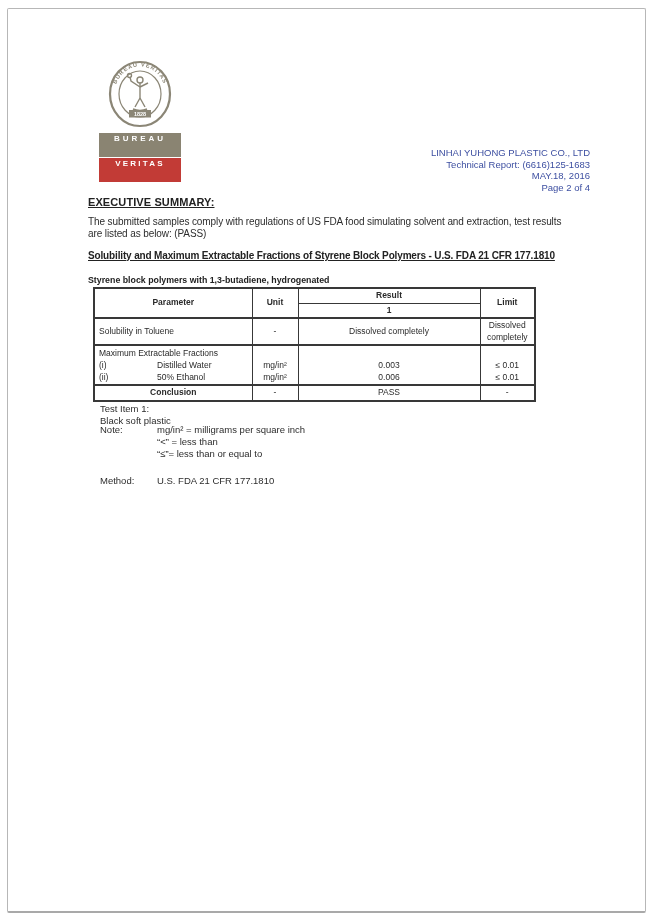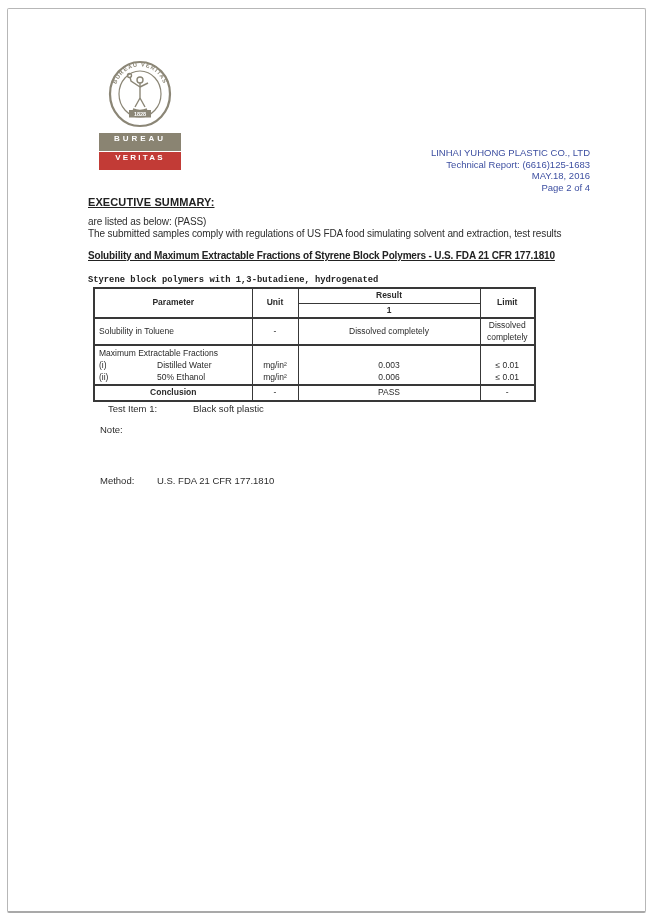--- a/index.html
+++ b/index.html
@@ -3,60 +3,60 @@
 <meta charset="utf-8">
 <style>
   * { margin:0; padding:0; box-sizing:border-box; }
   body { background:#ffffff; font-family:"Liberation Sans", sans-serif; }
   .page { position:relative; width:653px; height:922px; background:#fff; overflow:hidden; }
   .sheet { position:absolute; left:7px; top:8px; right:7px; bottom:9px;
            background:#fff; border:1px solid #b7b7b7; border-bottom:2px solid #a9a9a9; border-radius:2px; }
 
   
   .logo { position:absolute; left:99px; top:60px; width:82px; }
-  .bar { width:82px; height:18px; color:#fff; font-weight:bold; font-size:8px;
+  .bar { width:82px; height:24px; color:#fff; font-weight:bold; font-size:8px;
          letter-spacing:3px; text-align:center; line-height:12px; margin-top:1px;
          font-family:"Liberation Sans", sans-serif; }
   .bar.bureau { background:#8a8472; }
   .bar.veritas { background:#c23b36; letter-spacing:2.2px; }
 
   
   .rpt-header { position:absolute; top:147px; right:63px; text-align:right;
                 color:#3d4fa1; font-size:9.5px; line-height:11.5px; }
   .rpt-header .num { font-weight:normal; }
 
   
   .exec-heading { position:absolute; left:88px; top:196px; font-size:11px; font-weight:bold;
                   color:#222; text-decoration:underline; letter-spacing:0.1px;text-align:right; }
   .para { position:absolute; left:88px; top:216px; width:512px; font-size:10px;
           color:#2d2d2d; line-height:11.5px; letter-spacing:-0.1px; }
   .section-heading { position:absolute; left:88px; top:250px; font-size:10px; font-weight:bold;
                      color:#222; text-decoration:underline; white-space:nowrap; letter-spacing:-0.15px; }
 
   
-  .tbl-caption { position:absolute; left:88px; top:275px; font-size:8.8px; font-weight:bold; color:#222;font-family:Liberation Mono, monospace; }
+  .tbl-caption { position:absolute; left:88px; top:275px; font-size:8.8px; font-weight:bold; color:#222; }
   table.results { position:absolute; left:93px; top:287px; border-collapse:collapse;
                   font-size:8.5px; color:#2a2a2a; table-layout:fixed; width:441px; }
   table.results { border:2px solid #383838; }
   table.results th, table.results td { border:1px solid #383838; padding:1px 4px; line-height:11.5px; }
   table.results th { font-weight:bold; text-align:center; }
   td.c { text-align:center; }
   tr.solub td { border-bottom-width:2px; }
   tr.hdr1 th { border-bottom-width:1px; }
   tr.hdr2 th { border-bottom-width:2px; }
   th.span2 { border-bottom-width:2px !important; }
   tr.concl td { border-top-width:2px; font-size:8.5px; }
   tr.concl td:first-child { font-weight:bold; text-align:center; }
   .line { height:12px; line-height:12px; overflow:visible; white-space:nowrap; }
   .pidx { display:inline-block; width:58px; }
 
   
   .fnote { position:absolute; font-size:9.5px; color:#2d2d2d; line-height:12px; display:flex; }
   .fnote .lbl { flex:0 0 auto; }
-  .testitem { left:108px; top:403px; }
+  .testitem { left:100px; top:403px;flex-direction:column; }
   .testitem .lbl { width:85px; }
   .noteblk  { left:100px; top:424px; }
   .noteblk .lbl, .methodrow .lbl { width:57px; }
   .methodrow { left:100px; top:475px; }
 </style>
 </head>
 <body>
 
 <div class="page">
   <div class="sheet"></div>
@@ -87,22 +87,22 @@
 
   <div class="rpt-header">
     <div>LINHAI YUHONG PLASTIC CO., LTD</div>
     <div><span>Technical Report: </span><span class="num">(6616)125-1683</span></div>
     <div>MAY.18, 2016</div>
     <div>Page 2 of 4</div>
   </div>
 
   <div class="exec-heading">EXECUTIVE SUMMARY:</div>
   <div class="para">
+    <div style="white-space:nowrap;">The submitted samples comply with regulations of US FDA food simulating solvent and extraction, test results</div>
     <div>are listed as below: (PASS)</div>
-    <div style="white-space:nowrap;">The submitted samples comply with regulations of US FDA food simulating solvent and extraction, test results</div>
   </div>
 
   <div class="section-heading">Solubility and Maximum Extractable Fractions of Styrene Block Polymers - U.S. FDA 21 CFR 177.1810</div>
 
   <div class="tbl-caption">Styrene block polymers with 1,3-butadiene, hydrogenated</div>
   <table class="results">
     <colgroup>
         <col style="width:158px">
         <col style="width:46px">
         <col style="width:182px">
@@ -155,19 +155,24 @@
   </tbody>
     </table>
 
   <div class="fnote testitem">
     <span class="lbl">Test Item 1:</span>
     <span>Black soft plastic</span>
   </div>
 
   <div class="fnote noteblk">
     <span class="lbl">Note:</span>
+    <span>
+      <div>mg/in² = milligrams per square inch</div>
+      <div>“&lt;” = less than</div>
+      <div>“≤”= less than or equal to</div>
+    </span>
   </div>
 
   <div class="fnote methodrow">
     <span class="lbl">Method:</span>
     <span>U.S. FDA 21 CFR 177.1810</span>
   </div>
 </div>
 
 </body></html>

